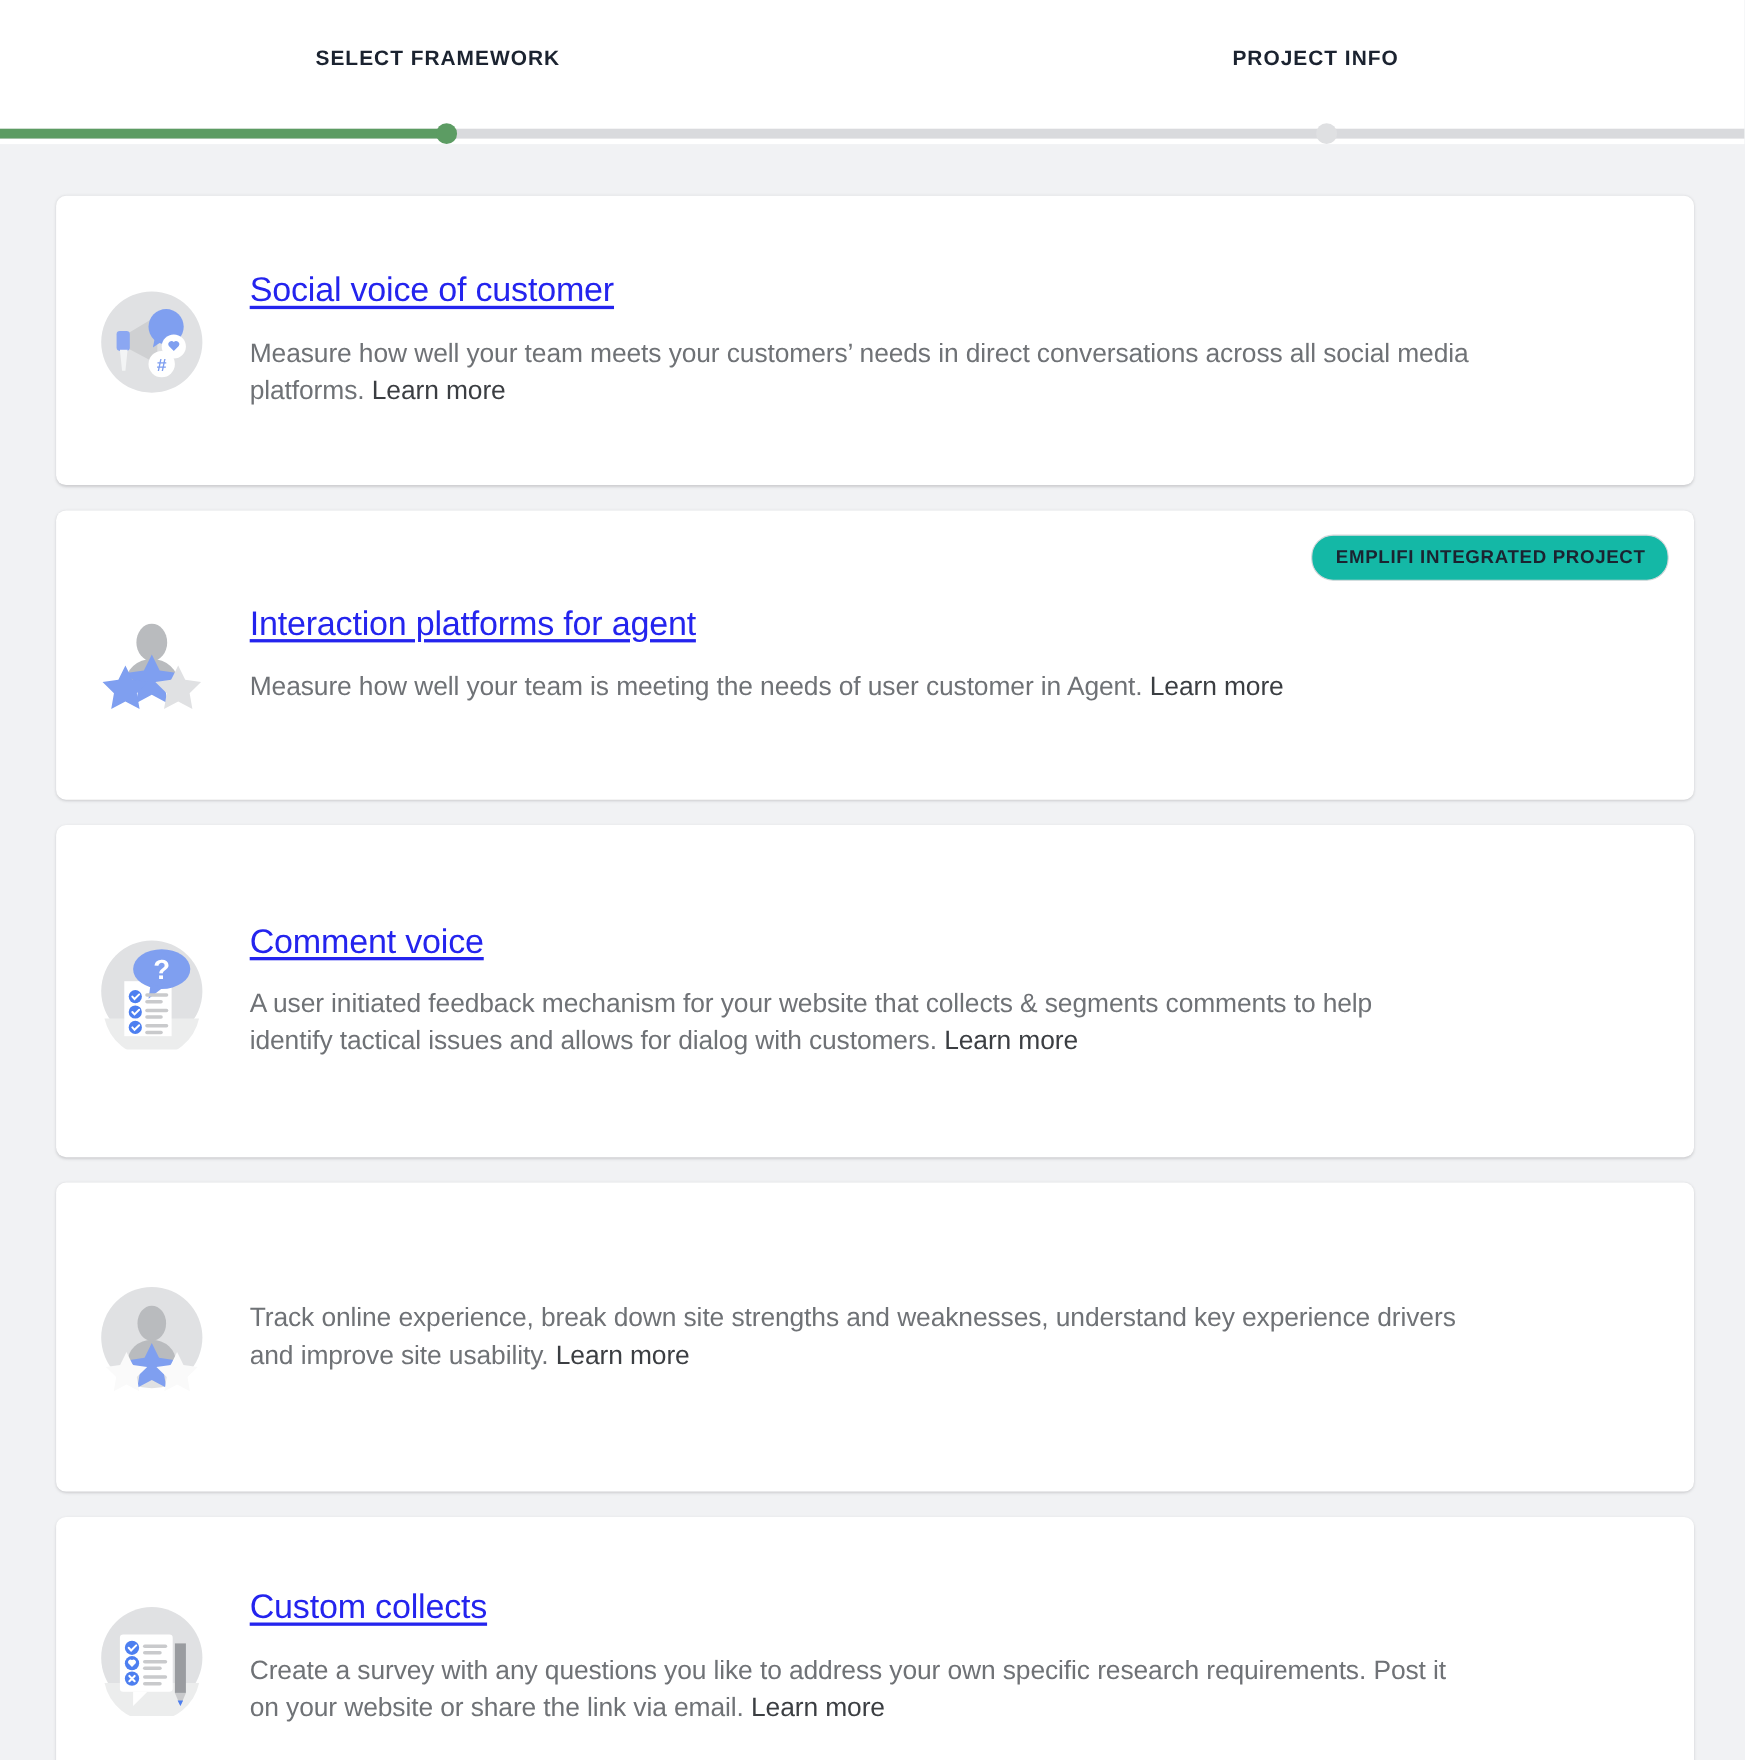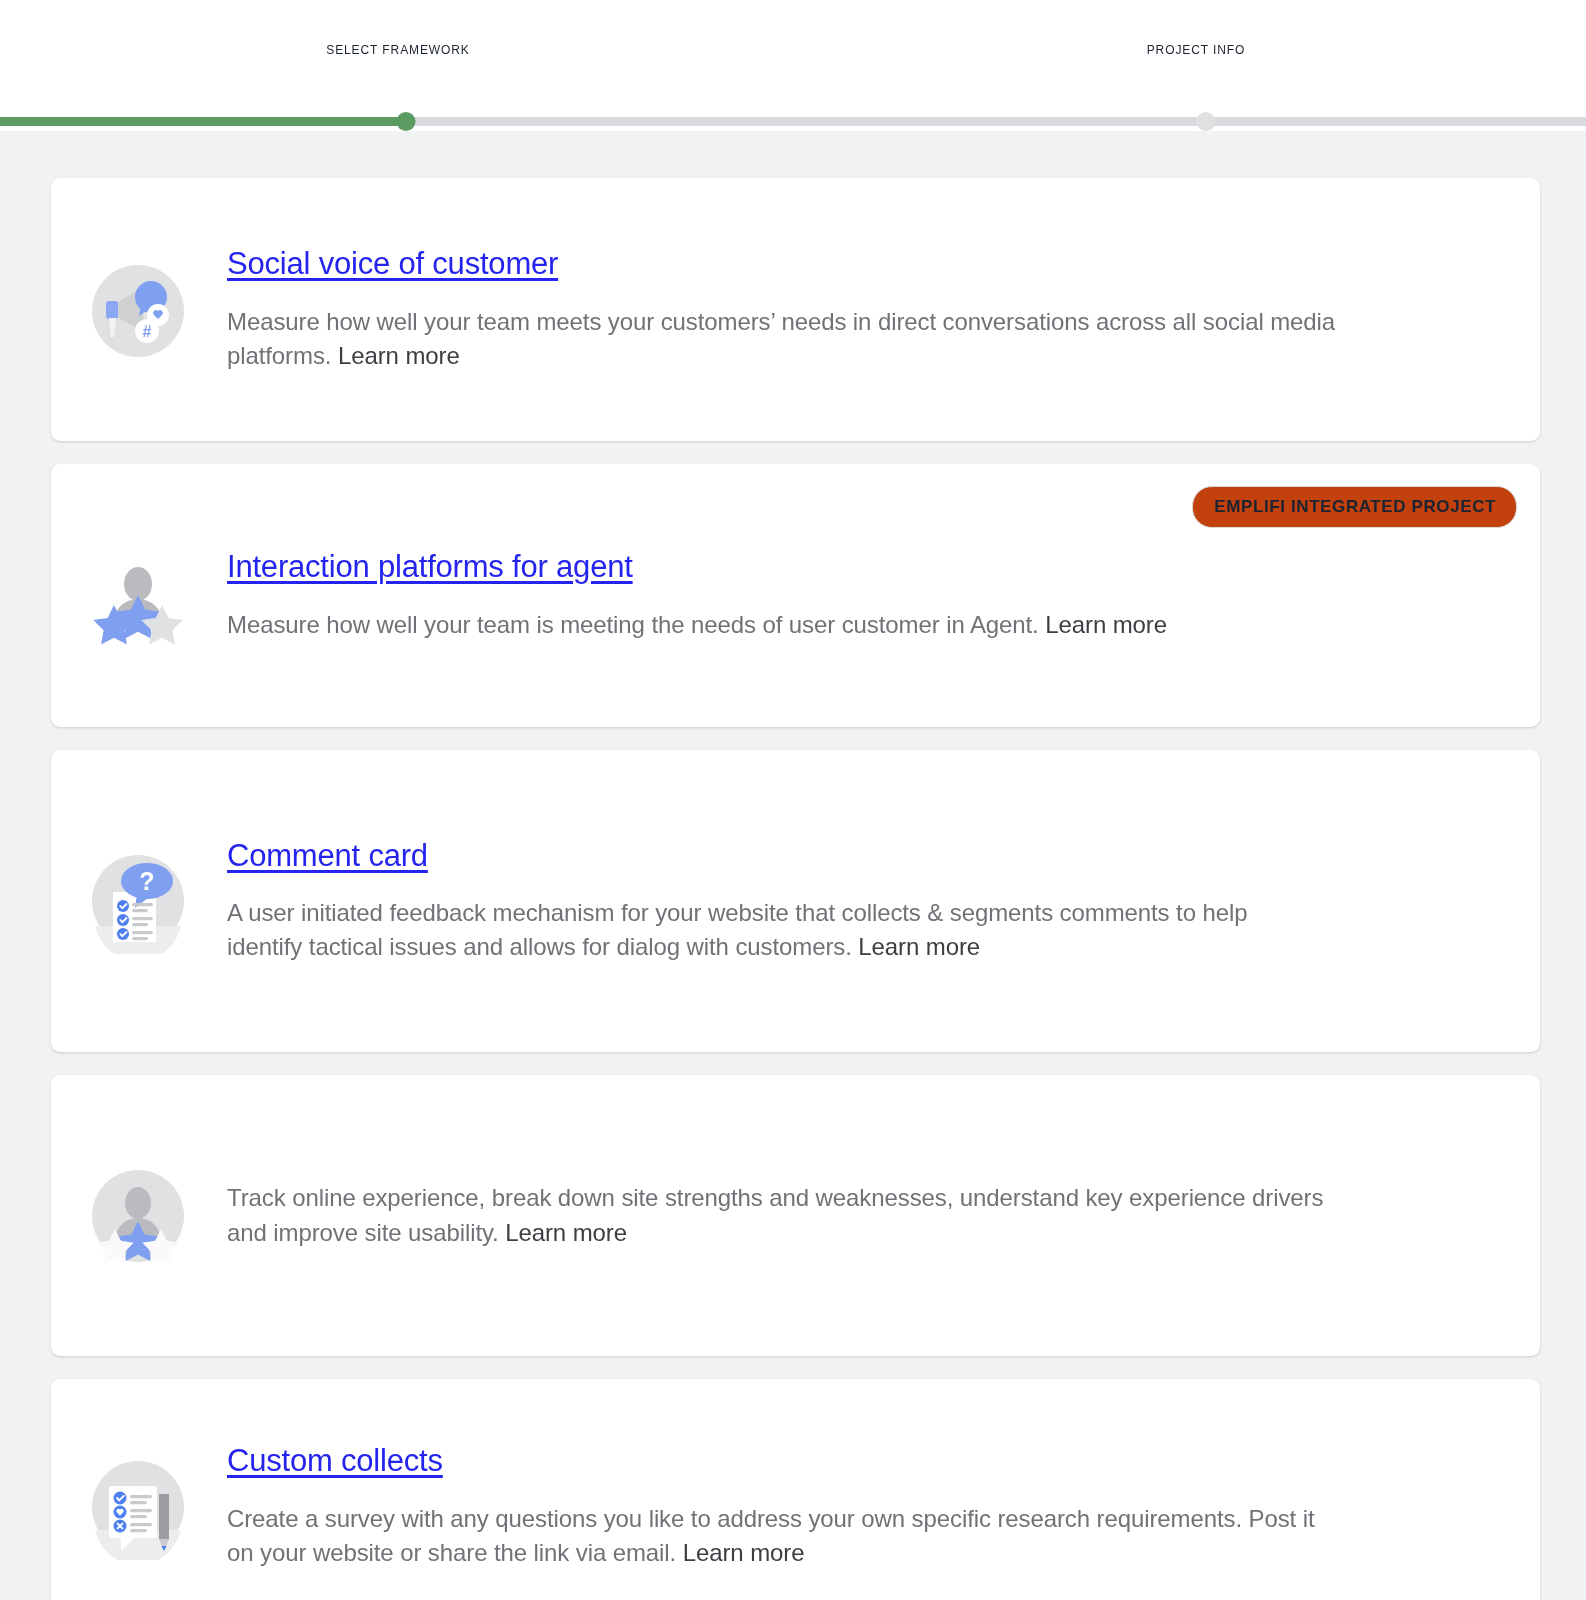--- a/index.html
+++ b/index.html
@@ -23,22 +23,22 @@
   .step-labels {
     position: relative;
     width: 100%;
     height: 100%;
   }
 
   .step-label {
     position: absolute;
     top: 43px;
     transform: translateX(-50%);
-    font-size: 12px;
-    font-weight: normal;
+    font-size: 19px;
+    font-weight: bold;
     letter-spacing: 0.9px;
     color: #1b2330;
     white-space: nowrap;
     text-transform: uppercase;
   }
   .step-label.step-1 { left: 398px; }
   .step-label.step-2 { left: 1196px; text-align: right; }
 
   .progress-track {
     position: absolute;
@@ -141,21 +141,21 @@
     text-underline-offset: 3px;
     cursor: pointer;
   }
 
   .integrated-badge {
     position: absolute;
     top: 22px;
     right: 23px;
     border: 1px solid #d5d7da;
     border-radius: 20px;
-    background: #c2410c;
+    background: #14b8a6;
     padding: 10px 20px 10px 21px;
     font-size: 17px;
     font-weight: bold;
     letter-spacing: 0.6px;
     color: #1b2330;
     white-space: nowrap;
   }
 </style>
 </head>
 <body>
@@ -230,21 +230,21 @@
         <path d="M35.3 72 l2 2.2 4.2 -4.2" stroke="#ffffff" stroke-width="1.8" fill="none" stroke-linecap="round"></path>
         <rect x="47" y="69" width="21" height="3.2" rx="1.6" fill="#c9cacc"></rect>
         <rect x="47" y="75" width="16" height="3.2" rx="1.6" fill="#c9cacc"></rect>
         <circle cx="38" cy="86" r="6" fill="#4d7ff0"></circle>
         <path d="M35.3 86 l2 2.2 4.2 -4.2" stroke="#ffffff" stroke-width="1.8" fill="none" stroke-linecap="round"></path>
         <rect x="47" y="83" width="21" height="3.2" rx="1.6" fill="#c9cacc"></rect>
         <rect x="47" y="89" width="16" height="3.2" rx="1.6" fill="#c9cacc"></rect>
       </svg>
     </div>
     <div class="card-body">
-      <span class="card-title">Comment card</span>
+      <span class="card-title">Comment voice</span>
       <div class="card-desc"><span>A user initiated feedback mechanism for your website that collects &amp; segments comments to help identify tactical issues and allows for dialog with customers. </span><span class="learn-more">Learn more</span></div>
     </div>
   </div>
 
   <div class="framework-card card-4">
     <div class="card-icon">
       <svg width="106" height="106" viewBox="0 0 106 106">
         <circle cx="53" cy="53" r="46" fill="#e0e1e3"></circle>
         <ellipse cx="53" cy="40" rx="13" ry="16" fill="#b9bbbe"></ellipse>
         <path d="M31 75 a22 20 0 0 1 44 0 Z" fill="#b9bbbe"></path>

